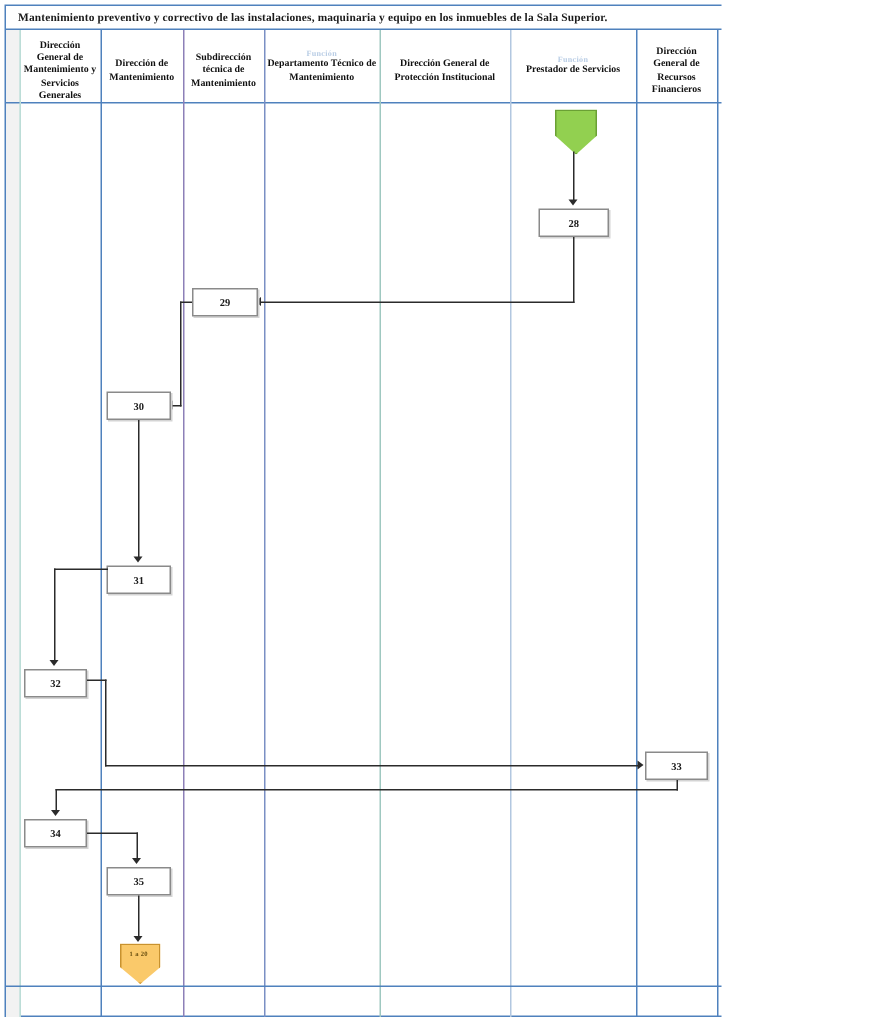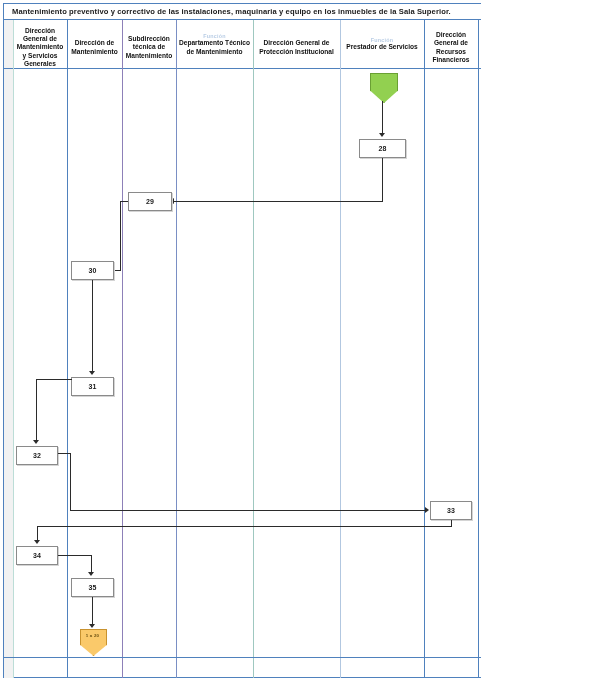--- a/index.html
+++ b/index.html
@@ -7,20 +7,21 @@
   body{
     font-family:"Liberation Sans", sans-serif;
     -webkit-font-smoothing:antialiased;
   }
   #page{
     position:relative;
     width:481px;
     height:681px;
     overflow:hidden;
     background:#ffffff;
+    font-family:Liberation Serif, serif;
   }
 
   
   .frame{
     position:absolute;
     left:3px; top:3px;
     width:584px; height:675px;
     border:1px solid #4f81bd;
     box-sizing:border-box;
   }

